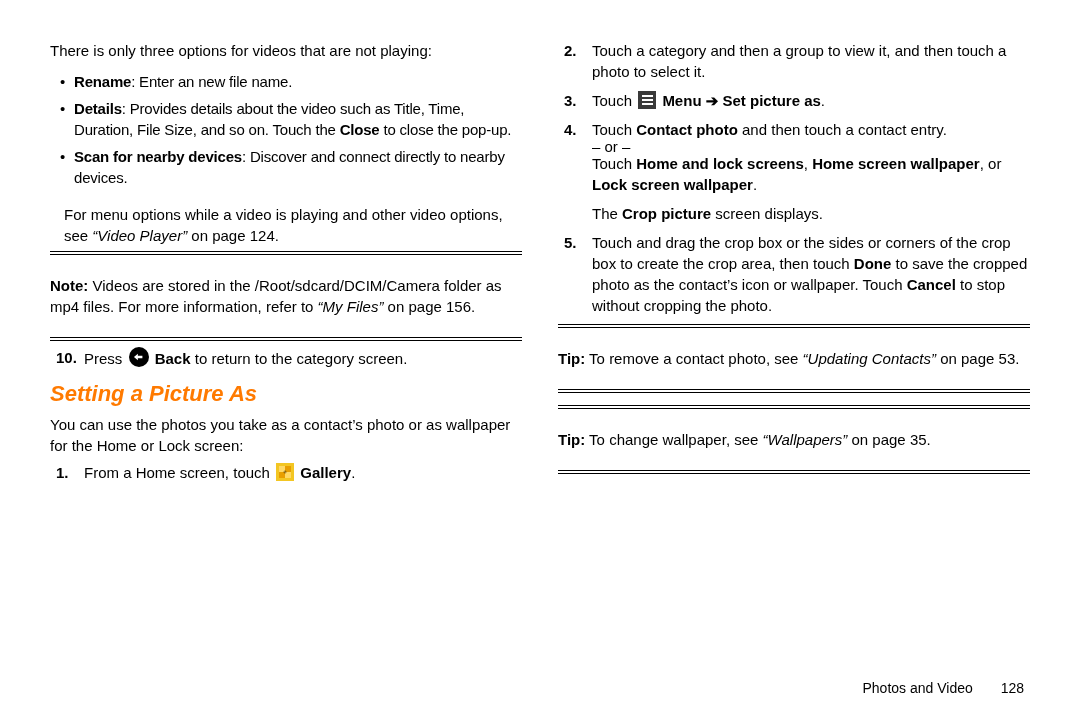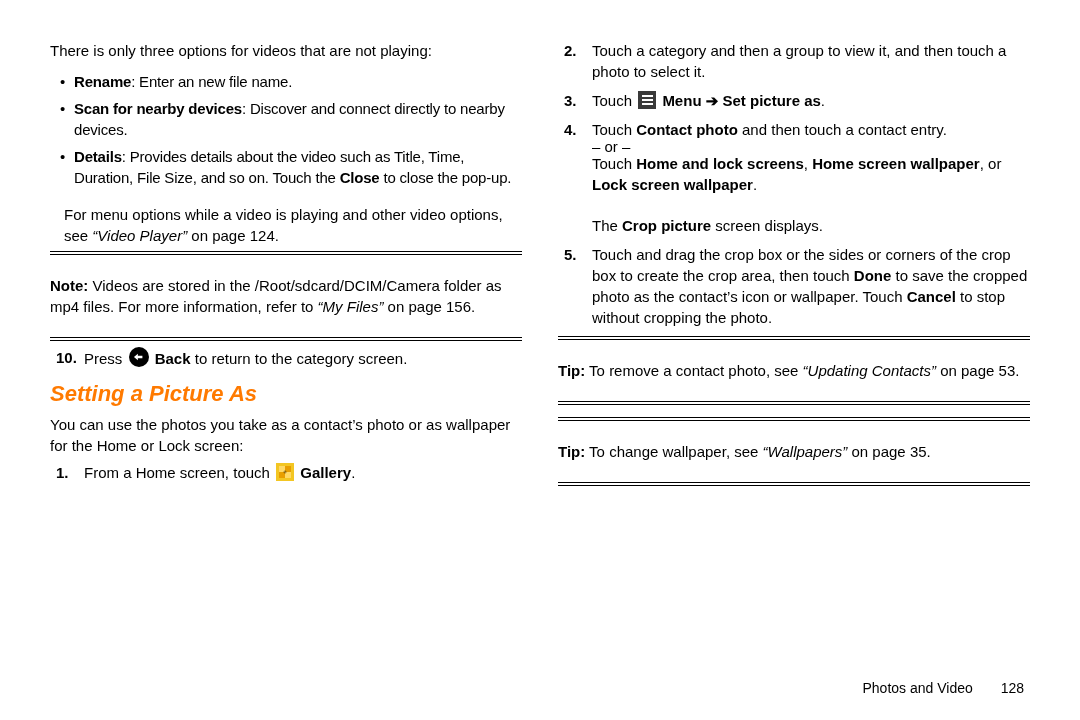--- a/index.html
+++ b/index.html
@@ -139,22 +139,22 @@
   .sub { margin-top: -4px; }
 </style>
 </head>
 <body>
 
 <div class="page">
   <div class="col">
     <div class="intro">There is only three options for videos that are not playing:</div>
     <ul class="bullets">
       <li class="cond"><span class="bold">Rename</span><span>: Enter an new file name.</span></li>
+      <li class="cond"><span class="bold">Details</span><span>: Provides details about the video such as Title, Time, Duration, File Size, and so on. Touch the </span><span class="bold">Close</span><span> to close the pop-up.</span></li>
       <li class="cond"><span class="bold">Scan for nearby devices</span><span>: Discover and connect directly to nearby devices.</span></li>
-      <li class="cond"><span class="bold">Details</span><span>: Provides details about the video such as Title, Time, Duration, File Size, and so on. Touch the </span><span class="bold">Close</span><span> to close the pop-up.</span></li>
     </ul>
     <div style="padding-left:14px">
       <span>For menu options while a video is playing and other video options, see </span><span class="italic">“Video Player”</span><span> on page 124.</span>
     </div>
 
     <hr class="dbl">
       <hr class="thin single">
     <div class="note-block" style="padding-left:0">
       <span class="bold">Note:</span><span> Videos are stored in the /Root/sdcard/DCIM/Camera folder as mp4 files. For more information, refer to </span><span class="italic">“My Files”</span><span> on page 156.</span>
     </div>
@@ -203,21 +203,21 @@
           </span>
         <span class="bold"> Menu </span><span class="bold arrow">➔</span><span class="bold"> Set picture as</span><span>.</span>
       </li>
       <li>
         <span class="num">4.</span>
         <span>Touch </span><span class="bold">Contact photo</span><span> and then touch a contact entry.</span>
         <div class="sub">– or –</div>
         <div class="sub">
           <span>Touch </span><span class="bold">Home and lock screens</span><span>, </span><span class="bold">Home screen wallpaper</span><span>, or </span><span class="bold">Lock screen wallpaper</span><span>.</span>
         </div>
-        <div style="margin-top:20px">
+        <div style="margin-top:8px">
           <span>The </span><span class="bold">Crop picture</span><span> screen displays.</span>
         </div>
       </li>
       <li>
         <span class="num">5.</span>
         <span>Touch and drag the crop box or the sides or corners of the crop box to create the crop area, then touch </span><span class="bold">Done</span><span> to save the cropped photo as the contact’s icon or wallpaper. Touch </span><span class="bold">Cancel</span><span> to stop without cropping the photo.</span>
       </li>
     </ol>
 
     <hr class="dbl">

